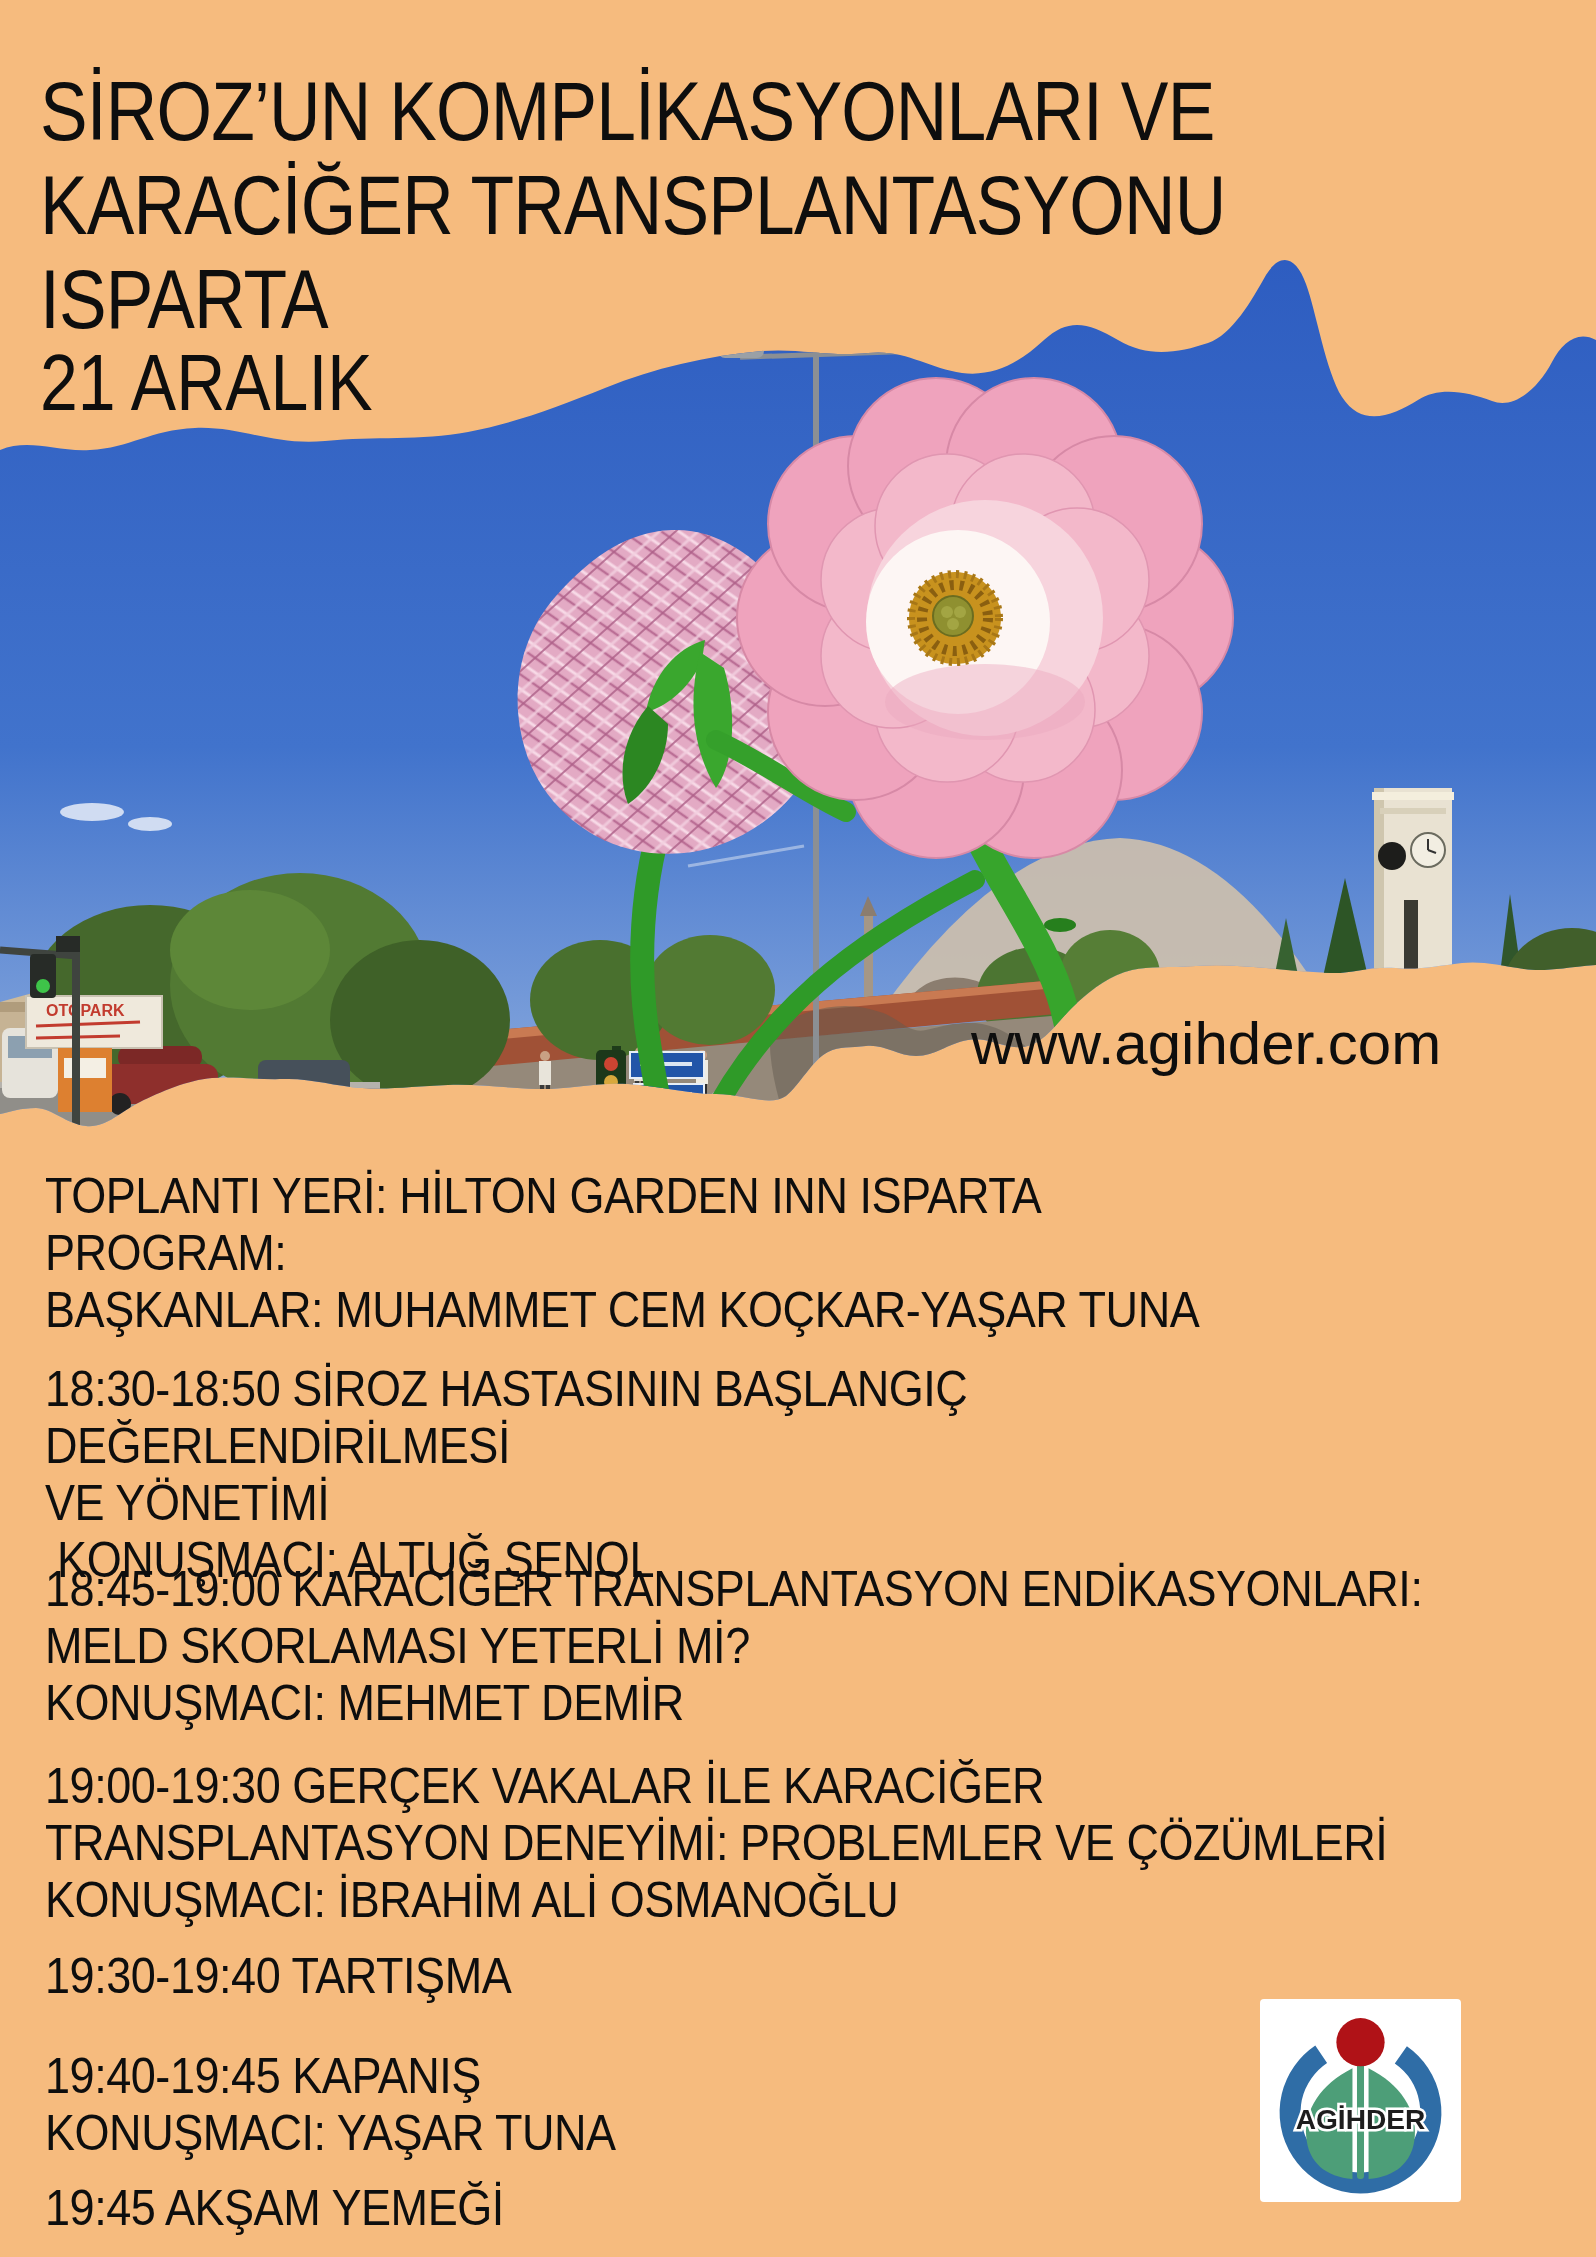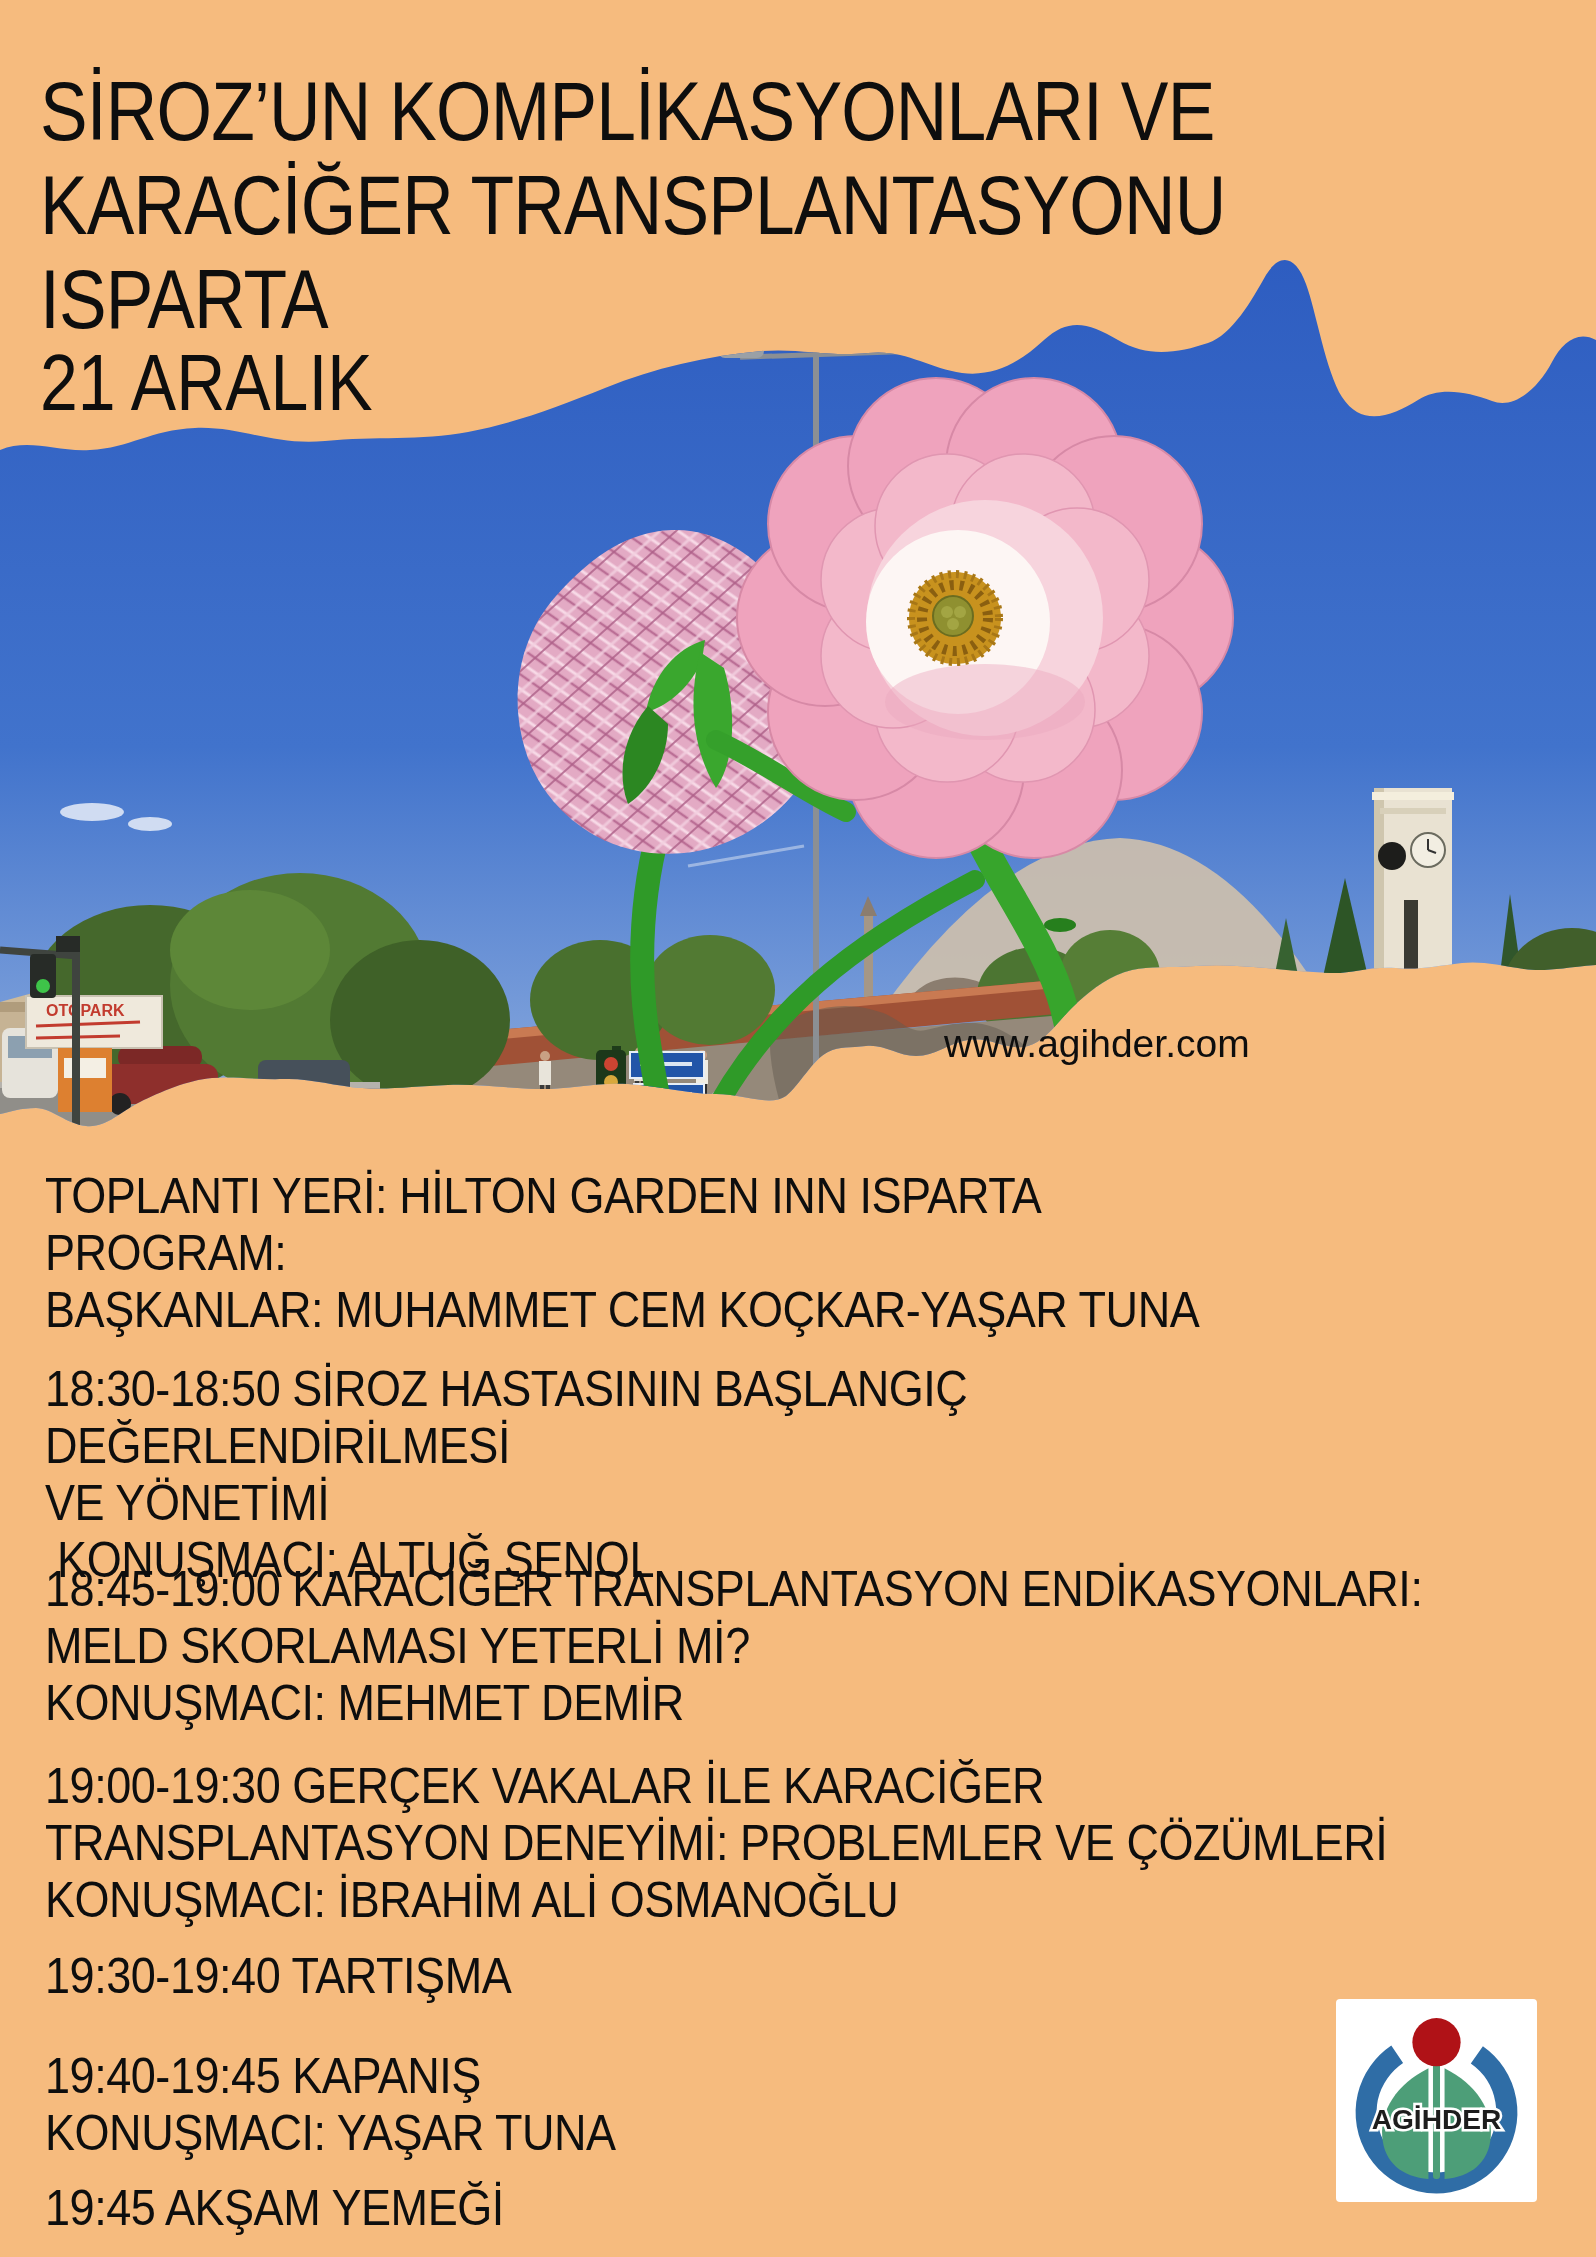--- a/index.html
+++ b/index.html
@@ -9,24 +9,24 @@
     font-family:"Liberation Sans", sans-serif;
     overflow:hidden;
   }
   #poster{position:relative;width:1596px;height:2257px;background:#f6bb7e;}
   .txt{position:absolute;color:#0e0e0e;white-space:pre-wrap;transform-origin:0 0;}
   #title{left:40px;top:64px;font-size:84px;line-height:94px;transform:scaleX(.85);letter-spacing:-1px;}
   #date{left:40px;top:340px;font-size:80px;line-height:86px;transform:scaleX(.85);}
   .prog{left:45px;font-size:50px;line-height:57px;transform:scaleX(.9);letter-spacing:-.5px;}
   #p1{top:1168px;} #p2{top:1361px;} #p3{top:1561px;} #p4{top:1758px;}
   #p5{top:1948px;} #p6{top:2048px;} #p7{top:2180px;}
-  #site{left:944px;top:1012px;font-size:39px;line-height:64px;}
+  #site{left:971px;top:1012px;font-size:60px;line-height:64px;}
   #photo{position:absolute;left:0;top:0;width:1596px;height:2257px;}
   #logo-box{
-    position:absolute;left:1336px;top:1999px;width:201px;height:203px;
+    position:absolute;left:1260px;top:1999px;width:201px;height:203px;
     background:#ffffff;border-radius:4px;
   }
   #logo-box svg{position:absolute;left:0;top:0;}
 </style>
 </head>
 <body>
 
 <div id="poster">
 
   <svg id="photo" viewBox="0 0 1596 2257" aria-hidden="true">

